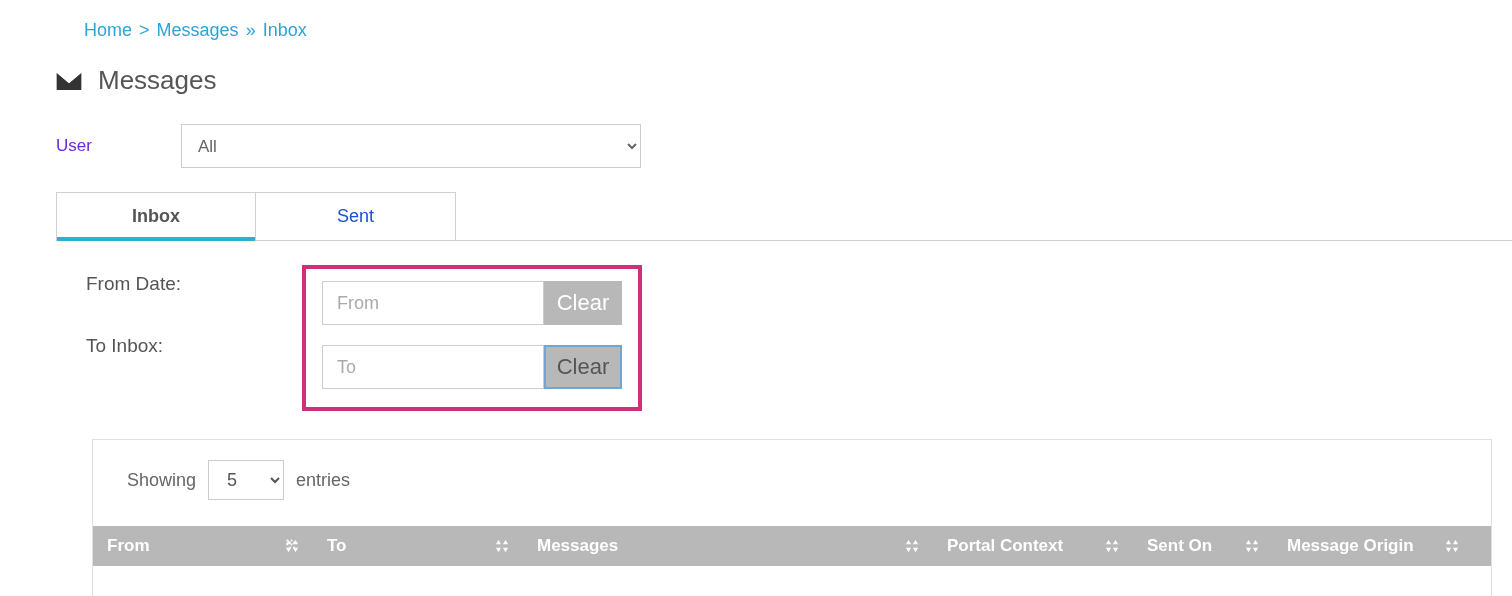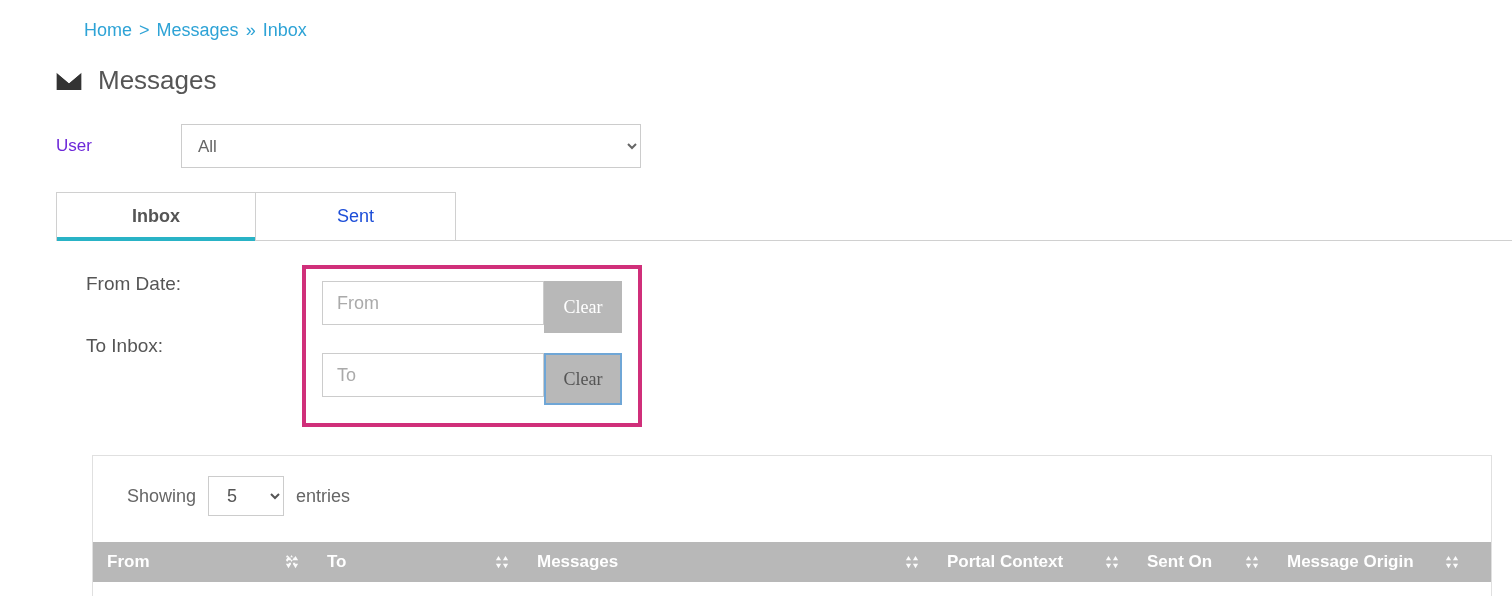--- a/index.html
+++ b/index.html
@@ -147,27 +147,26 @@
     width: 222px;
     height: 44px;
     border: 1px solid #ccc;
     font-size: 18px;
     padding: 0 14px;
     color: #666;
   }
   .date-input::placeholder { color: #aaa; }
   .clear-btn {
     width: 78px;
-    height: 52px;
-    font-size: 18px;
+    height: 44px;
+    font-size: 22px;
     border: 1px solid #b8b8b8;
     background: #b8b8b8;
     color: #fff;
     cursor: pointer;
-    font-family: Liberation Serif, serif;
   }
   .clear-btn.focused {
     border: 2px solid #6fa6d6;
     color: #555;
   }
 
   
   .table-wrapper {
     margin: 28px 0 0 36px;
     border: 1px solid #e0e0e0;

